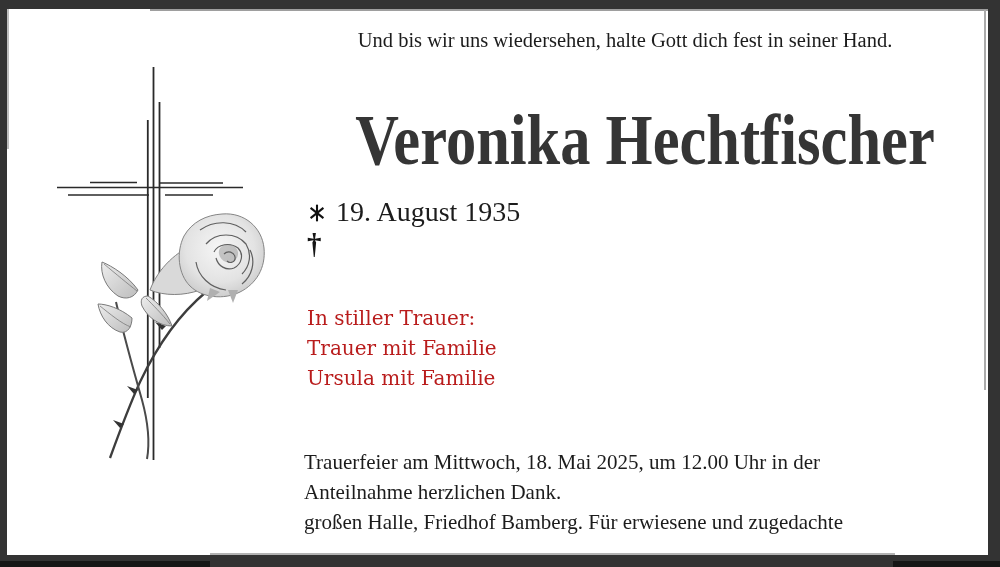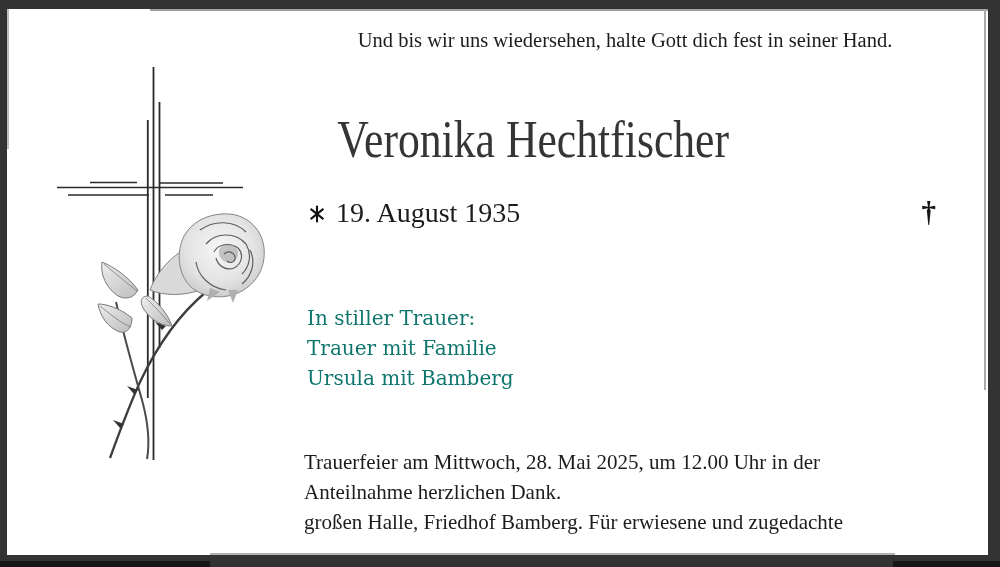--- a/index.html
+++ b/index.html
@@ -24,35 +24,35 @@
 
   
   .artwork{position:absolute;left:40px;top:55px;width:250px;height:415px;}
 
   
   .verse{
     position:absolute;left:300px;top:27px;width:650px;text-align:center;
     font-size:20.5px;line-height:26px;color:#1c1c1c;
   }
   .name-wrap{
-    position:absolute;left:300px;top:100px;width:650px;text-align:left;
-    font-size:52px;line-height:80px;color:#353535;white-space:nowrap;
+    position:absolute;left:300px;top:100px;width:650px;text-align:center;
+    font-size:72px;line-height:80px;color:#353535;white-space:nowrap;font-weight:bold;
   }
   .name-text{display:inline-block;transform:scaleX(.84);transform-origin:50% 50%;}
   .dates{
     position:absolute;left:307px;top:196px;width:637px;
     display:flex;justify-content:space-between;align-items:baseline;
-    font-size:28px;line-height:32px;color:#1c1c1c;white-space:nowrap;
+    font-size:28px;line-height:32px;color:#1c1c1c;white-space:nowrap;flex-direction:column;
   }
   .date-group{display:flex;align-items:baseline;}
   .star-icon{width:20px;height:22px;margin-right:9px;align-self:center;transform:translateY(1px);}
   .dagger{font-weight:bold;font-size:29px;margin-right:8px;color:#151515;}
   .mourning{
     position:absolute;left:307px;top:303px;
-    font-family:"DejaVu Serif",serif;font-size:20px;line-height:30px;color:#0f766e;
+    font-family:"DejaVu Serif",serif;font-size:20px;line-height:30px;color:#b91c1c;
   }
   .funeral{
     position:absolute;left:304px;top:447px;
     font-size:21px;line-height:30px;color:#1c1c1c;white-space:nowrap;
   }
 </style>
 </head>
 <body>
 
 <div class="page">
@@ -146,22 +146,22 @@
       <span>19. August 1935</span>
     </span>
     <span class="date-group">
       <span class="dagger">†</span>
     </span>
   </div>
 
   <div class="mourning">
     <div>In stiller Trauer:</div>
     <div>Trauer mit Familie</div>
-    <div>Ursula mit Bamberg</div>
+    <div>Ursula mit Familie</div>
   </div>
 
   <div class="funeral">
-    <div>Trauerfeier am Mittwoch, 28. Mai 2025, um 12.00 Uhr in der</div>
+    <div>Trauerfeier am Mittwoch, 18. Mai 2025, um 12.00 Uhr in der</div>
     <div>Anteilnahme herzlichen Dank.</div>
     <div>großen Halle, Friedhof Bamberg. Für erwiesene und zugedachte</div>
   </div>
 
 </div>
 
 </body></html>

